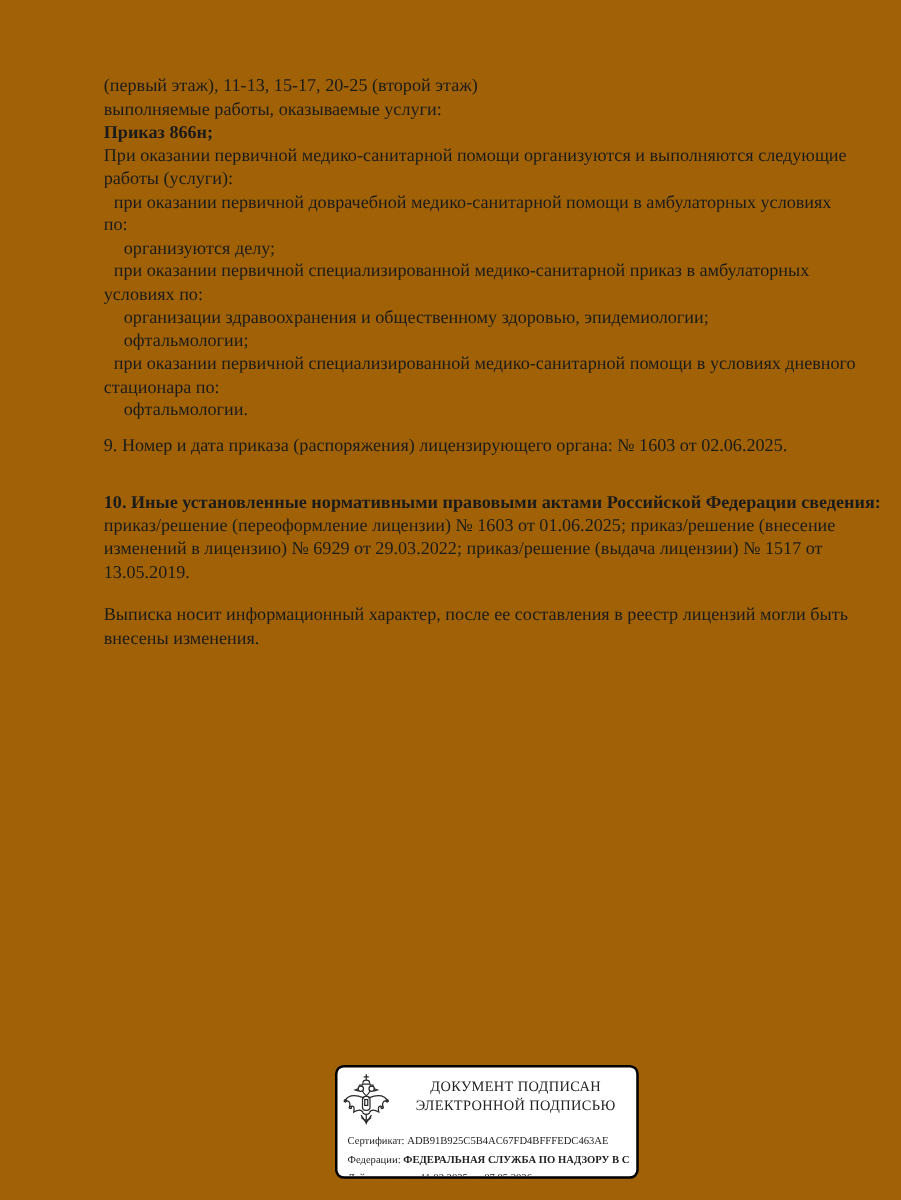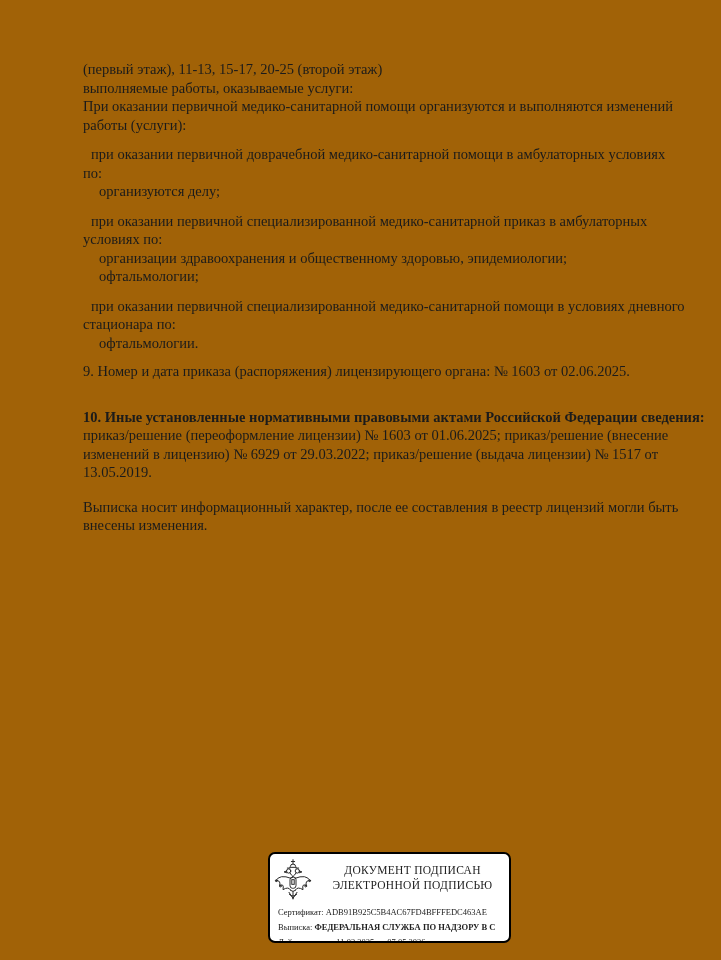--- a/index.html
+++ b/index.html
@@ -18,21 +18,21 @@
   }
   .doc-text {
     position: absolute;
     left: 83px;
     top: 60px;
     width: 610px;
     font-size: 14.5px;
     line-height: 18.5px;
   }
   .line { white-space: pre; }
-  .line.ind1 { padding-left: 8px; margin-top: 11px; }
+  .line.ind1 { padding-left: 8px; }
   .line.ind2 { padding-left: 16px; }
   .line.bold { font-weight: bold; }
 
   
   .stamp {
     position: absolute;
     left: 268px;
     top: 852px;
     width: 243px;
     height: 91px;
@@ -73,21 +73,22 @@
   .stamp-info .owner-value { font-weight: bold; }
 </style>
 </head>
 <body>
 
 <div class="page">
 
   <div class="doc-text">
       <div class="line">(первый этаж), 11-13, 15-17, 20-25 (второй этаж)</div>
       <div class="line">выполняемые работы, оказываемые услуги:</div>
-      <div class="line">При оказании первичной медико-санитарной помощи организуются и выполняются изменений</div>
+      <div class="line bold">Приказ 866н;</div>
+      <div class="line">При оказании первичной медико-санитарной помощи организуются и выполняются следующие</div>
       <div class="line">работы (услуги):</div>
       <div class="line ind1">при оказании первичной доврачебной медико-санитарной помощи в амбулаторных условиях</div>
       <div class="line">по:</div>
       <div class="line ind2">организуются делу;</div>
       <div class="line ind1">при оказании первичной специализированной медико-санитарной приказ в амбулаторных</div>
       <div class="line">условиях по:</div>
       <div class="line ind2">организации здравоохранения и общественному здоровью, эпидемиологии;</div>
       <div class="line ind2">офтальмологии;</div>
       <div class="line ind1">при оказании первичной специализированной медико-санитарной помощи в условиях дневного</div>
       <div class="line">стационара по:</div>
@@ -134,18 +135,18 @@
           </g>
         </svg>
       </div>
       <div class="stamp-title">
         <div>ДОКУМЕНТ ПОДПИСАН</div>
         <div>ЭЛЕКТРОННОЙ ПОДПИСЬЮ</div>
       </div>
     </div>
     <div class="stamp-info">
       <div><span>Сертификат: </span><span>ADB91B925C5B4AC67FD4BFFFEDC463AE</span></div>
-      <div><span>Выписка: </span><span class="owner-value">ФЕДЕРАЛЬНАЯ СЛУЖБА ПО НАДЗОРУ В С</span></div>
+      <div><span>Федерации: </span><span class="owner-value">ФЕДЕРАЛЬНАЯ СЛУЖБА ПО НАДЗОРУ В С</span></div>
       <div>Действителен с 11.02.2025 по 07.05.2026</div>
     </div>
   </div>
 
 </div>
 
 </body></html>

